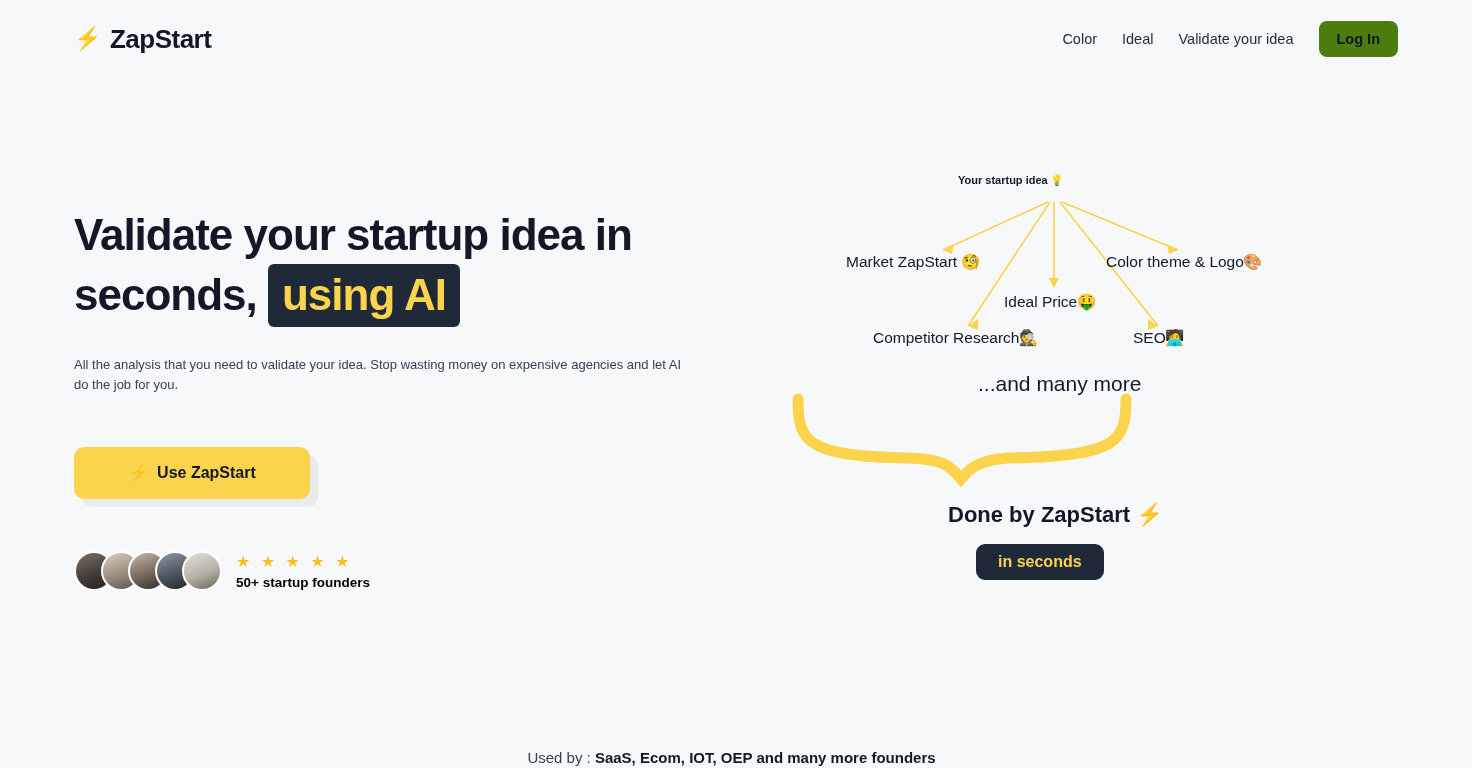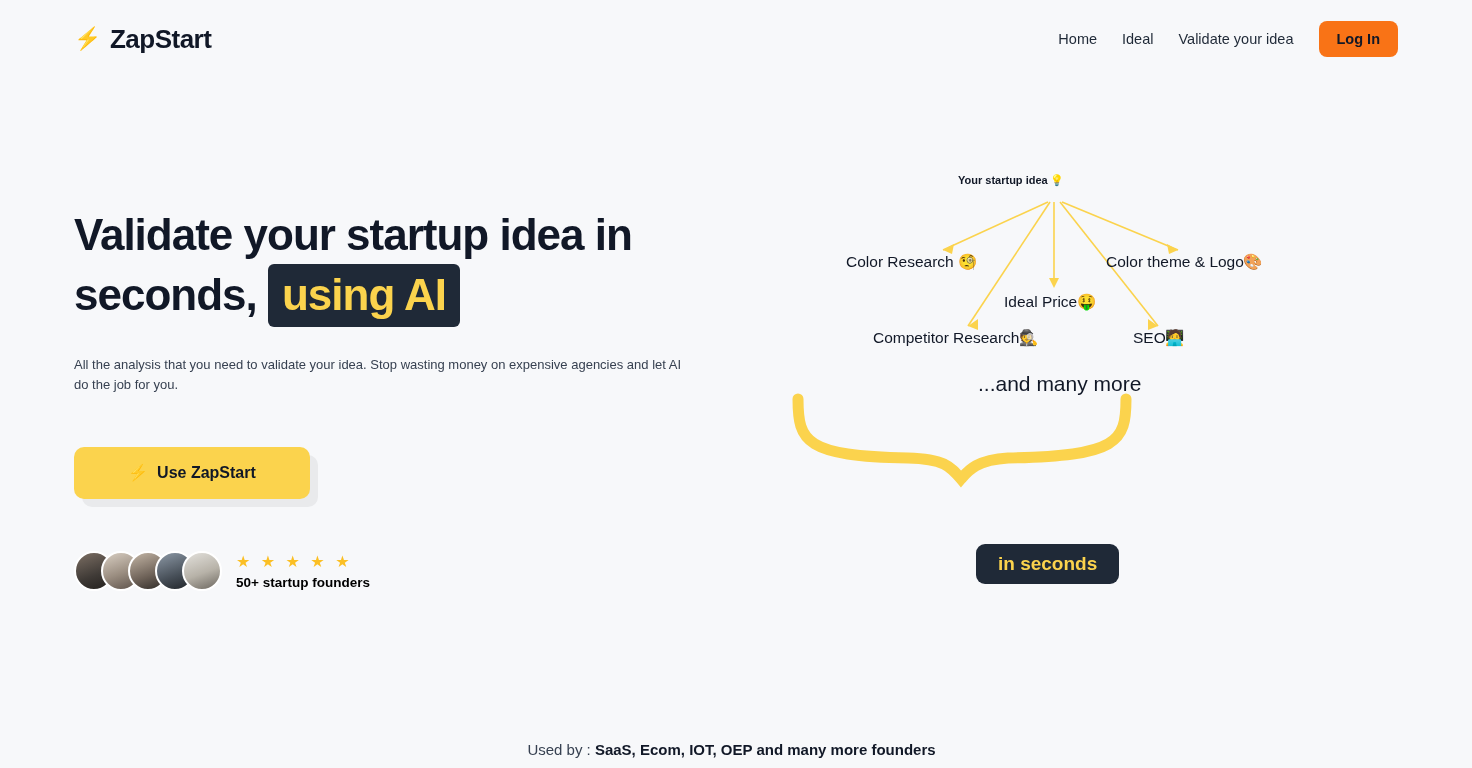--- a/index.html
+++ b/index.html
@@ -34,21 +34,21 @@
     align-items: center;
     gap: 25px;
   }
   .nav a {
     font-size: 14.5px;
     color: #1f2937;
     text-decoration: none;
     white-space: nowrap;
   }
   .login-btn {
-    background: #f97316;
+    background: #4d7c0f;
     border: none;
     border-radius: 8px;
     padding: 10px 18px;
     font-size: 14.5px;
     font-weight: bold;
     color: #111827;
     cursor: pointer;
     font-family: "Liberation Sans", sans-serif;
   }
 
@@ -167,49 +167,49 @@
     font-size: 22px;
     font-weight: bold;
     color: #111827;
     white-space: nowrap;
   }
   .in-seconds {
     position: absolute;
     left: 218px; top: 370px;
     background: #1f2937;
     color: #fbd34d;
-    font-size: 19px;
+    font-size: 16px;
     font-weight: bold;
     border-radius: 9px;
     padding: 9px 22px;
   }
   svg.lines { position: absolute; left: 0; top: 0; width: 640px; height: 440px; pointer-events: none; }
 
   
   .used-by {
     position: absolute;
     left: 0; right: 9px;
     bottom: 0px;
     text-align: center;
     font-size: 15px;
     color: #374151;
-    padding-bottom: 10px;
+    padding-bottom: 2px;
   }
   .used-by b { color: #111827; }
 </style>
 </head>
 <body>
 
 <header class="site-header">
   <div class="brand">
     <span class="bolt">⚡</span>
     <span>ZapStart</span>
   </div>
   <nav class="nav">
-    <a href="#">Home</a>
+    <a href="#">Color</a>
     <a href="#">Ideal</a>
     <a href="#">Validate your idea</a>
     <button class="login-btn">Log In</button>
   </nav>
 </header>
 
 <section class="hero">
 
   <div class="hero-left">
     <h1 class="headline">
@@ -258,27 +258,28 @@
           <polygon points="185,76 196,70 194,80"></polygon>
           <polygon points="210,152 220,145 220,156"></polygon>
           <polygon points="296,114 291,104 301,104"></polygon>
           <polygon points="400,152 390,145 390,156"></polygon>
           <polygon points="420,76 409,70 411,80"></polygon>
         </g>
         <path d="M40,225 C40,268 48,282 150,284 C186,285 192,292 203,305 C210,297 218,286 250,284 C360,282 368,268 368,225" stroke="#fbd34d" stroke-width="11" fill="none" stroke-linecap="round"></path>
       </svg>
 
       <div class="node n-idea">Your startup idea 💡</div>
-      <div class="node leaf n-market">Color Research 🧐</div>
+      <div class="node leaf n-market">Market ZapStart 🧐</div>
       <div class="node leaf n-color">Color theme &amp; Logo🎨</div>
       <div class="node leaf n-price">Ideal Price🤑</div>
       <div class="node leaf n-comp">Competitor Research🕵️</div>
       <div class="node leaf n-seo">SEO🧑‍💻</div>
 
       <div class="many-more">...and many more</div>
+      <div class="done-by">Done by ZapStart ⚡</div>
       <div class="in-seconds">in seconds</div>
     </div>
   </div>
 </section>
 
 <div class="used-by">
   <span>Used by : </span><b>SaaS, Ecom, IOT, OEP and many more founders</b>
 </div>
 
 </body></html>

